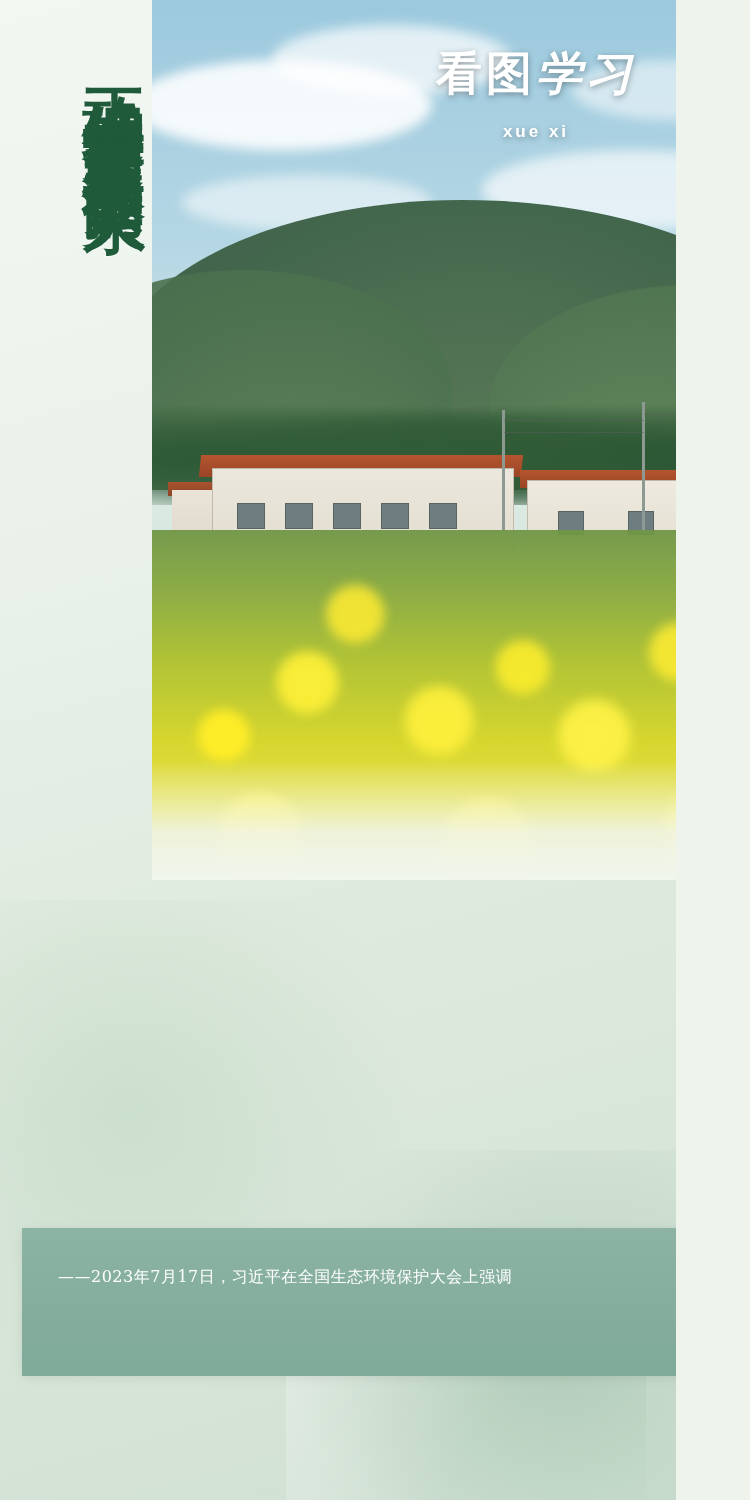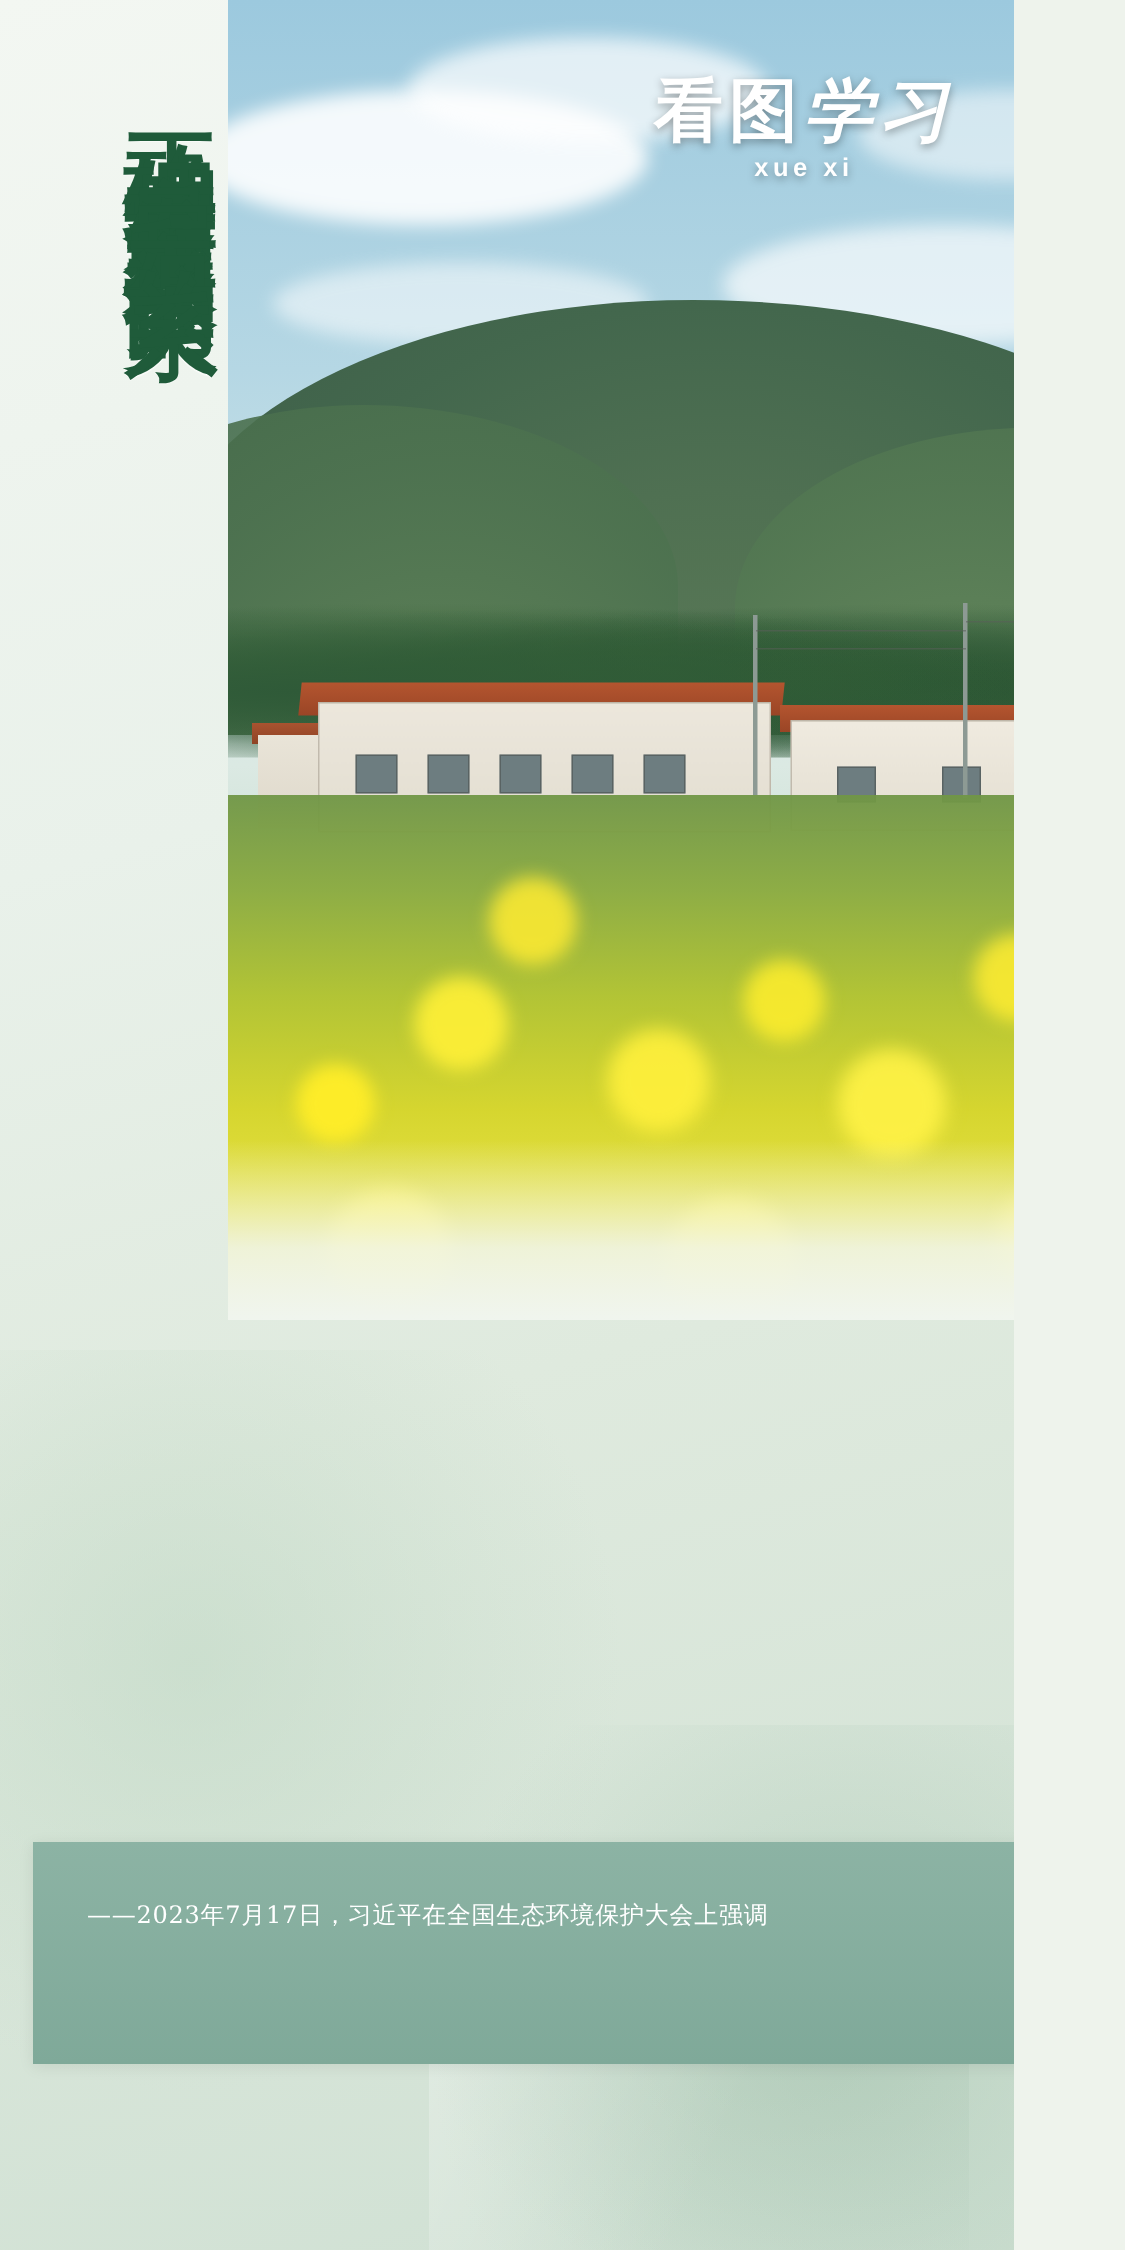--- a/index.html
+++ b/index.html
@@ -163,21 +163,21 @@
   .logo{
     position:absolute;right:40px;top:50px;text-align:center;color:#fff;
     text-shadow:0 2px 6px rgba(0,0,0,.35);
   }
   .logo-cn{
     font-family:"DejaVu Serif","Liberation Serif",serif;
     font-weight:700;font-size:46px;letter-spacing:4px;line-height:1;
   }
   .logo-cn .em{font-style:italic;}
   .logo-py{
-    margin-top:6px;font-family:"Liberation Sans",sans-serif;
+    margin-top:26px;font-family:"Liberation Sans",sans-serif;
     font-size:17px;letter-spacing:3px;font-weight:700;
   }
 
   
   .quote{
     position:absolute;left:182px;top:868px;width:540px;
     font-family:"DejaVu Serif","Liberation Serif",serif;
     font-size:29px;line-height:1.62;color:#1b1b1b;
     letter-spacing:1px;
     text-align:justify;

